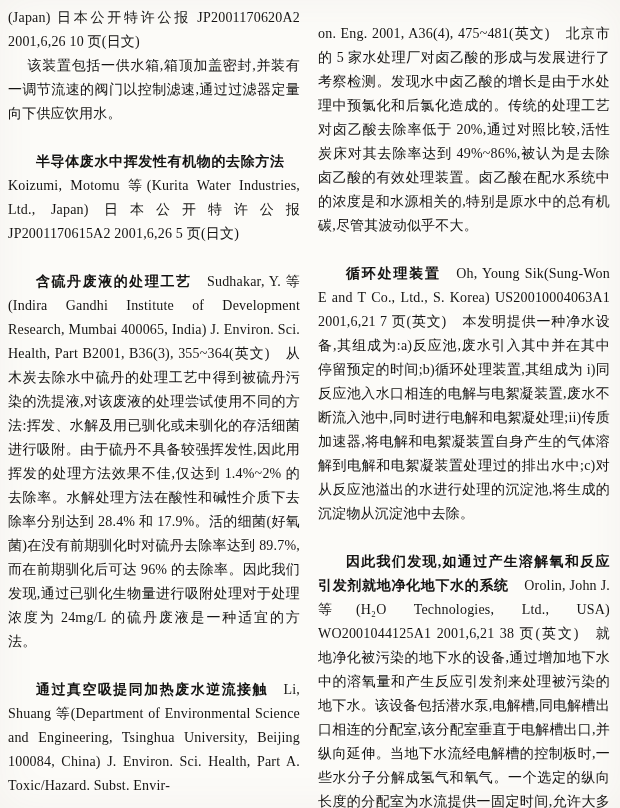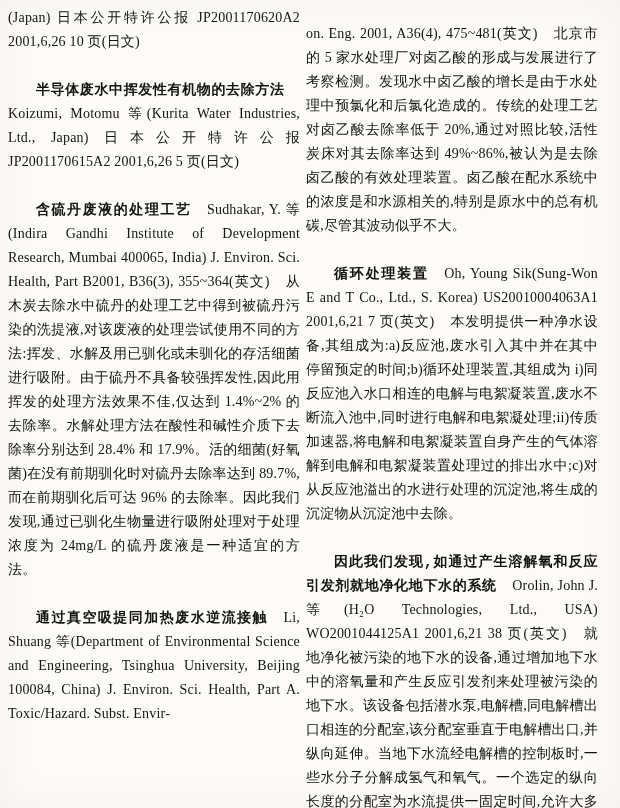--- a/index.html
+++ b/index.html
@@ -11,35 +11,35 @@
     background: #fcfbf8;
     color: #151413;
     font-family: "Liberation Serif", "DejaVu Serif", serif;
     font-size: 14px;
     line-height: 24px;
   }
   .page {
     width: 620px; height: 808px;
     padding: 6px 10px 4px 8px;
     display: flex;
-    gap: 6px;
+    gap: 18px;
   }
   .column {
     width: 292px;
     flex: 0 0 292px;
     text-align: justify;
     letter-spacing: 0.2px;
   }
   p.block { text-indent: 0; }
   p.abstract-para { text-indent: 1.4em; }
   p.entry { text-indent: 2em; margin-top: 24px; }
   p.entry-first { margin-top: 16px; }
   .entry-title {
     font-weight: bold;
-    font-family: Liberation Mono, monospace;
+    font-family: Liberation Serif, serif;
     letter-spacing: 0.5px;
   }
   .gap {
     display: inline-block;
     width: 1.1em;
     height: 1px;
   }
   
   .page::after {
     content: "";
@@ -53,20 +53,23 @@
 <body>
 
 <div class="page">
 
   <div class="column">
 
     <p class="block">
       <span>(Japan) 日本公开特许公报 JP2001170620A2  2001,6,26  10 页(日文)</span>
     </p>
 
+    <p class="block abstract-para">
+      <span>该装置包括一供水箱,箱顶加盖密封,并装有一调节流速的阀门以控制滤速,通过过滤器定量向下供应饮用水。</span>
+    </p>
 
     <p class="block entry">
       <span class="entry-title">半导体废水中挥发性有机物的去除方法</span><span class="gap"></span><span>Koizumi, Motomu 等(Kurita Water Industries, Ltd., Japan) 日本公开特许公报 JP2001170615A2  2001,6,26  5 页(日文)</span>
     </p>
 
 
     <p class="block entry">
       <span class="entry-title">含硫丹废液的处理工艺</span><span class="gap"></span><span>Sudhakar, Y. 等(Indira Gandhi Institute of Development Research, Mumbai 400065, India) J. Environ. Sci. Health, Part B2001, B36(3), 355~364(英文)</span><span class="gap"></span><span>从木炭去除水中硫丹的处理工艺中得到被硫丹污染的洗提液,对该废液的处理尝试使用不同的方法:挥发、水解及用已驯化或未驯化的存活细菌进行吸附。由于硫丹不具备较强挥发性,因此用挥发的处理方法效果不佳,仅达到 1.4%~2% 的去除率。水解处理方法在酸性和碱性介质下去除率分别达到 28.4% 和 17.9%。活的细菌(好氧菌)在没有前期驯化时对硫丹去除率达到 89.7%,而在前期驯化后可达 96% 的去除率。因此我们发现,通过已驯化生物量进行吸附处理对于处理浓度为 24mg/L 的硫丹废液是一种适宜的方法。</span>
     </p>
 

